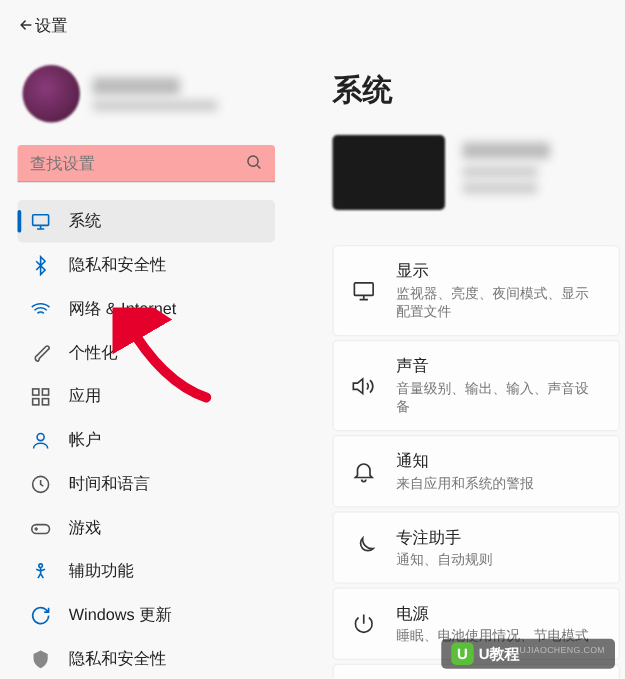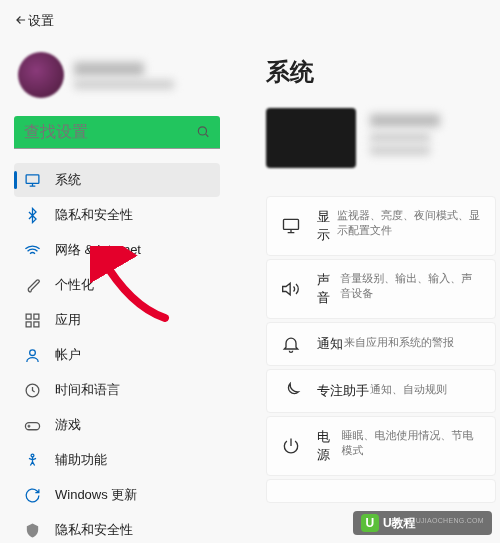--- a/index.html
+++ b/index.html
@@ -8,38 +8,38 @@
 .header { display: flex; align-items: center; padding: 12px 14px 6px; }
 .back-btn { font-size: 14px; color: #333; cursor: pointer; }
 .header-title { font-size: 13px; color: #222; }
 .body-wrap { display: flex; flex: 1; overflow: hidden; }
 .sidebar { width: 230px; padding: 6px 10px 0 14px; display: flex; flex-direction: column; }
 .user-block { display: flex; align-items: center; gap: 10px; padding: 10px 4px 12px; }
 .avatar { width: 46px; height: 46px; border-radius: 50%; background: radial-gradient(circle at 40% 40%, #8a3a7a, #4a1a3a); filter: blur(1px); }
 .user-name { width: 70px; height: 14px; background: #bbb; border-radius: 2px; filter: blur(4px); margin-bottom: 4px; }
 .user-sub { width: 100px; height: 9px; background: #ccc; border-radius: 2px; filter: blur(4px); }
 .search-wrap { margin: 6px 0 14px; position: relative; }
-.search-input { width: 100%; padding: 7px 30px 7px 10px; border: none; border-bottom: 1px solid #999; background: #22c55e; font-size: 16px; color: #555; outline: none; border-radius: 3px 3px 0 0; }
+.search-input { width: 100%; padding: 7px 30px 7px 10px; border: none; border-bottom: 1px solid #999; background: #fca5a5; font-size: 13px; color: #555; outline: none; border-radius: 3px 3px 0 0; }
 .search-icon { position: absolute; right: 10px; top: 50%; transform: translateY(-50%); font-size: 13px; color: #555; }
 .nav-list { display: flex; flex-direction: column; gap: 1px; }
 .nav-item { display: flex; align-items: center; gap: 14px; padding: 8px 10px; border-radius: 4px; cursor: pointer; font-size: 13px; color: #222; position: relative; }
 .nav-item.active { background: #eaeaea; }
 .nav-item.active::before { content: ""; position: absolute; left: 0; top: 8px; bottom: 8px; width: 3px; background: #0067c0; border-radius: 2px; }
 .nav-icon { width: 17px; height: 17px; display: flex; align-items: center; justify-content: center; flex-shrink: 0; }
 .main { flex: 1; padding: 20px 0 0 36px; overflow: hidden; }
 .main-title { font-size: 24px; font-weight: 600; color: #222; margin-bottom: 20px; }
 .device-block { display: flex; gap: 14px; margin-bottom: 28px; align-items: flex-start; }
 .device-thumb { width: 90px; height: 60px; background: #1a1a1a; border-radius: 4px; filter: blur(1px); }
 .device-info { padding-top: 6px; }
 .device-name { width: 70px; height: 13px; background: #bbb; filter: blur(4px); border-radius: 2px; margin-bottom: 6px; }
 .device-sub { width: 60px; height: 9px; background: #ccc; filter: blur(4px); border-radius: 2px; margin-bottom: 4px; }
 .settings-list { display: flex; flex-direction: column; gap: 3px; padding-right: 4px; }
 .setting-card { background: #fdfdfd; border: 1px solid #eee; border-radius: 4px; padding: 11px 14px; display: flex; align-items: center; gap: 16px; cursor: pointer; }
 .card-icon { width: 20px; height: 20px; display: flex; align-items: center; justify-content: center; color: #333; flex-shrink: 0; }
-.card-text { display: flex; flex-direction: row; gap: 1px; justify-content: center; }
+.card-text { display: flex; flex-direction: column; gap: 1px; justify-content: center; }
 .card-title { font-size: 13px; color: #222; }
 .card-sub { font-size: 11px; color: #777; }
 .arrow-annot { position: absolute; left: 90px; top: 246px; pointer-events: none; z-index: 50; }
 .watermark { position: absolute; right: 8px; bottom: 8px; display: flex; align-items: center; gap: 4px; background: rgba(0,0,0,0.55); padding: 3px 8px; border-radius: 4px; z-index: 60; }
 .wm-logo { width: 18px; height: 18px; background: #5bbf3a; border-radius: 4px; display: flex; align-items: center; justify-content: center; color: #fff; font-size: 12px; font-weight: bold; }
 .wm-text { display: flex; flex-direction: row; line-height: 1; }
 .wm-main { color: #fff; font-size: 12px; font-weight: 600; }
 .wm-sub { color: #bbb; font-size: 7px; letter-spacing: 0.3px; }
 </style>
 </head>

